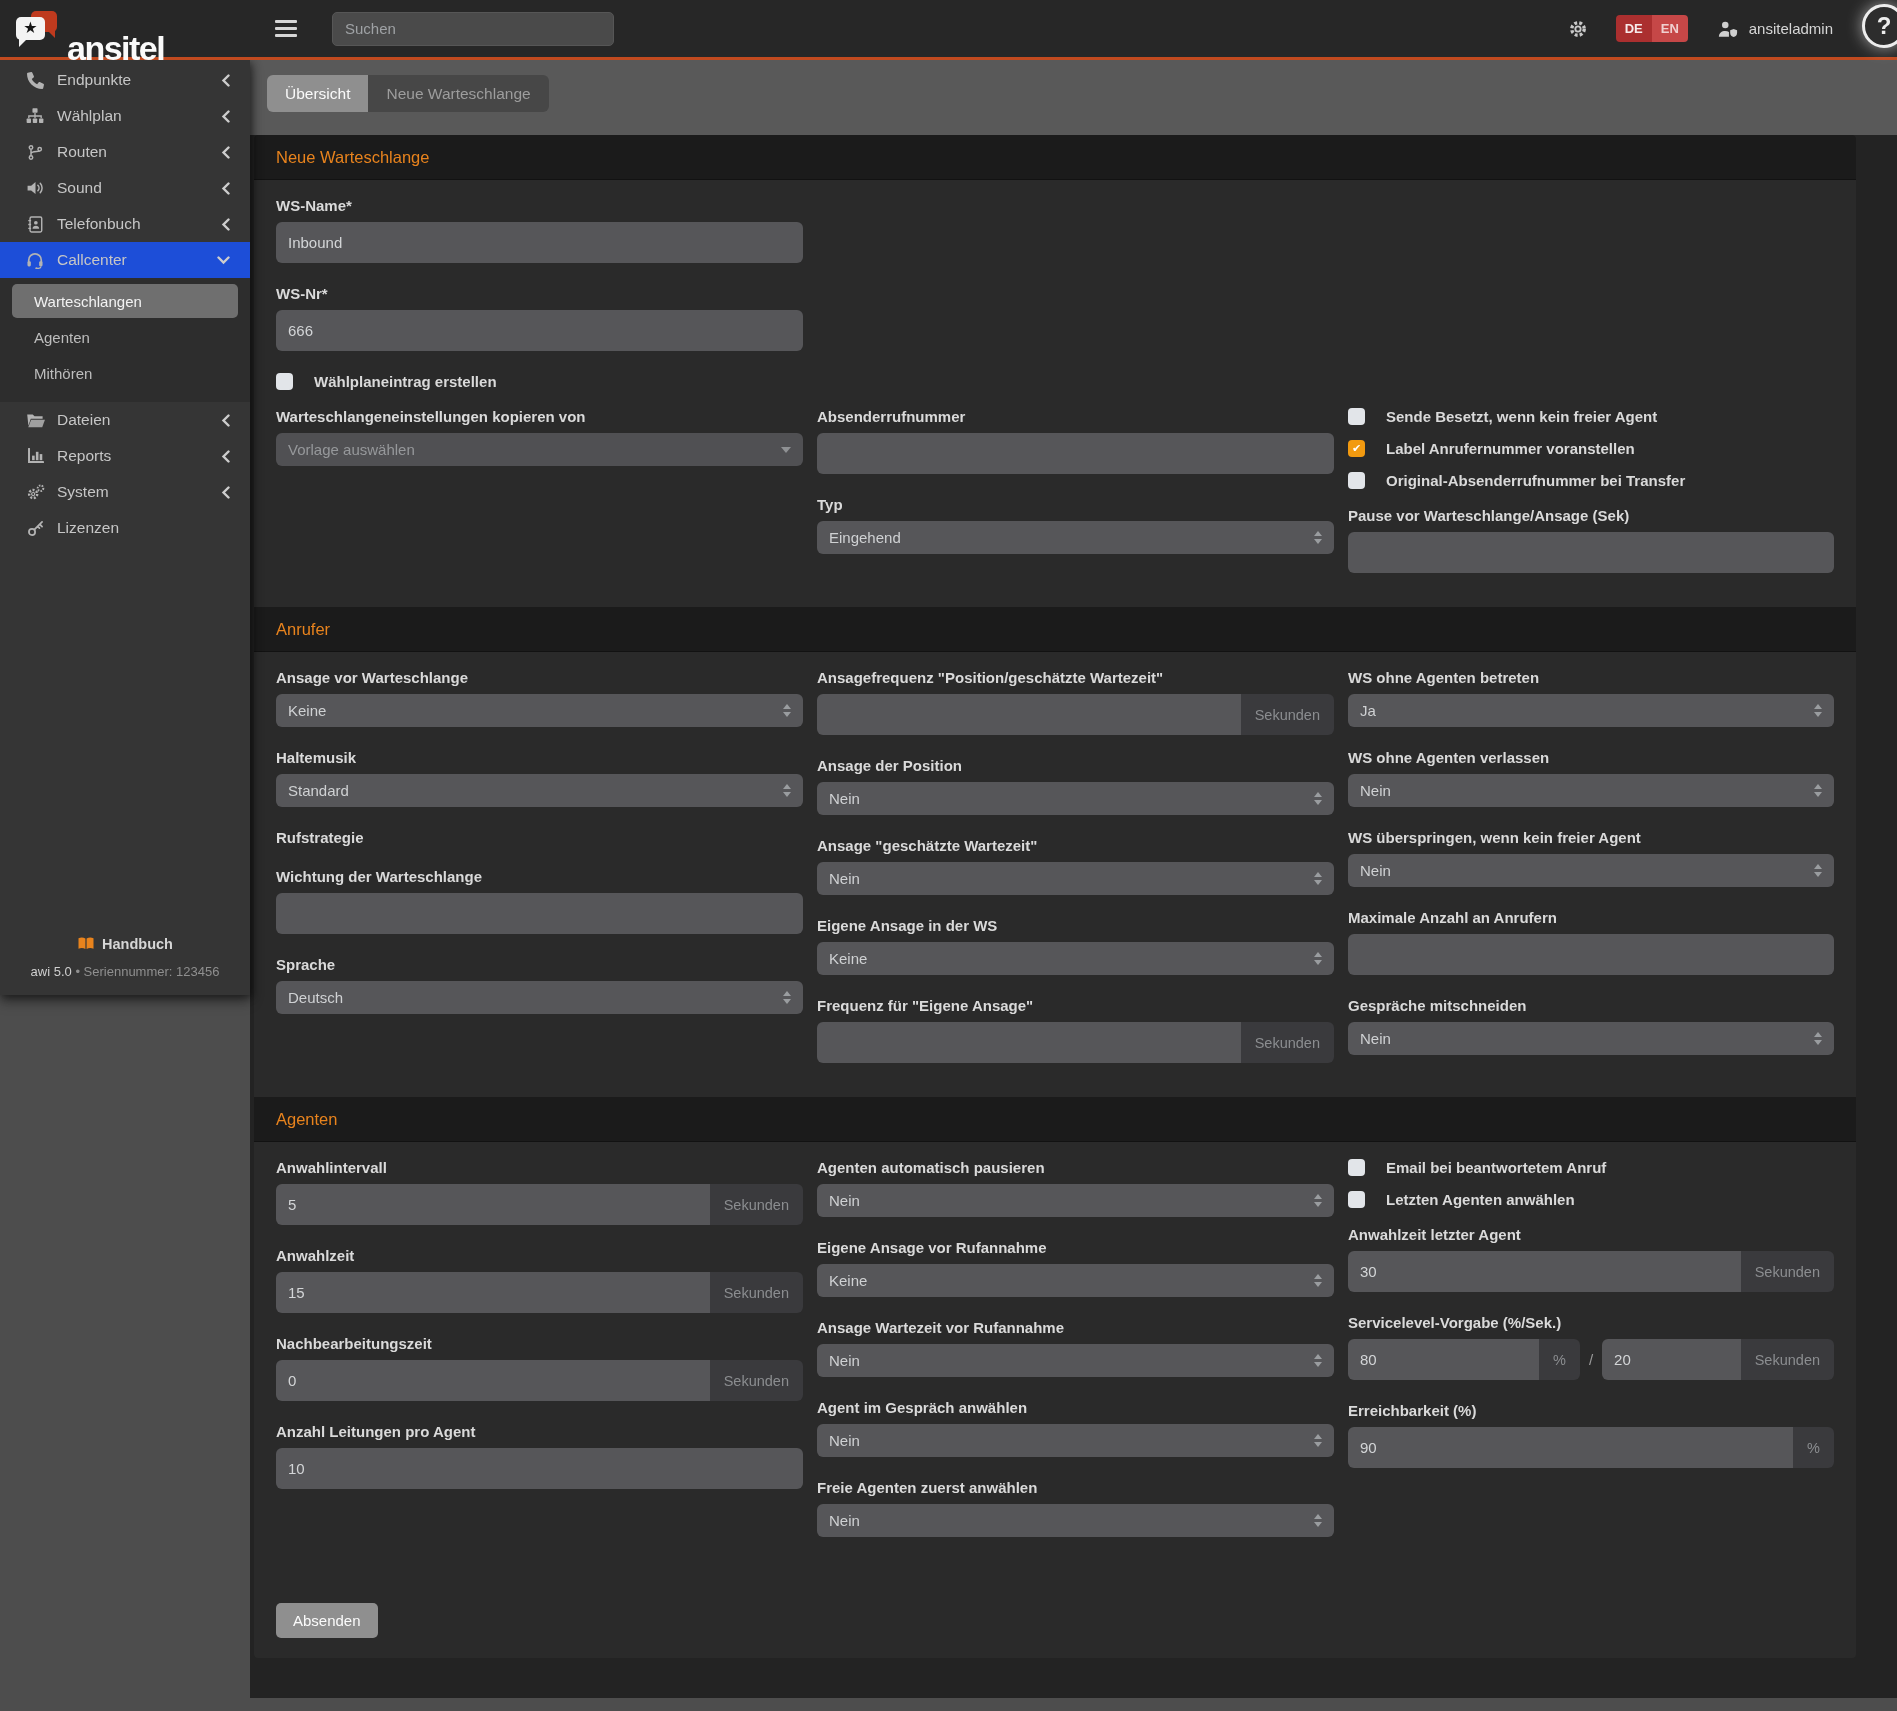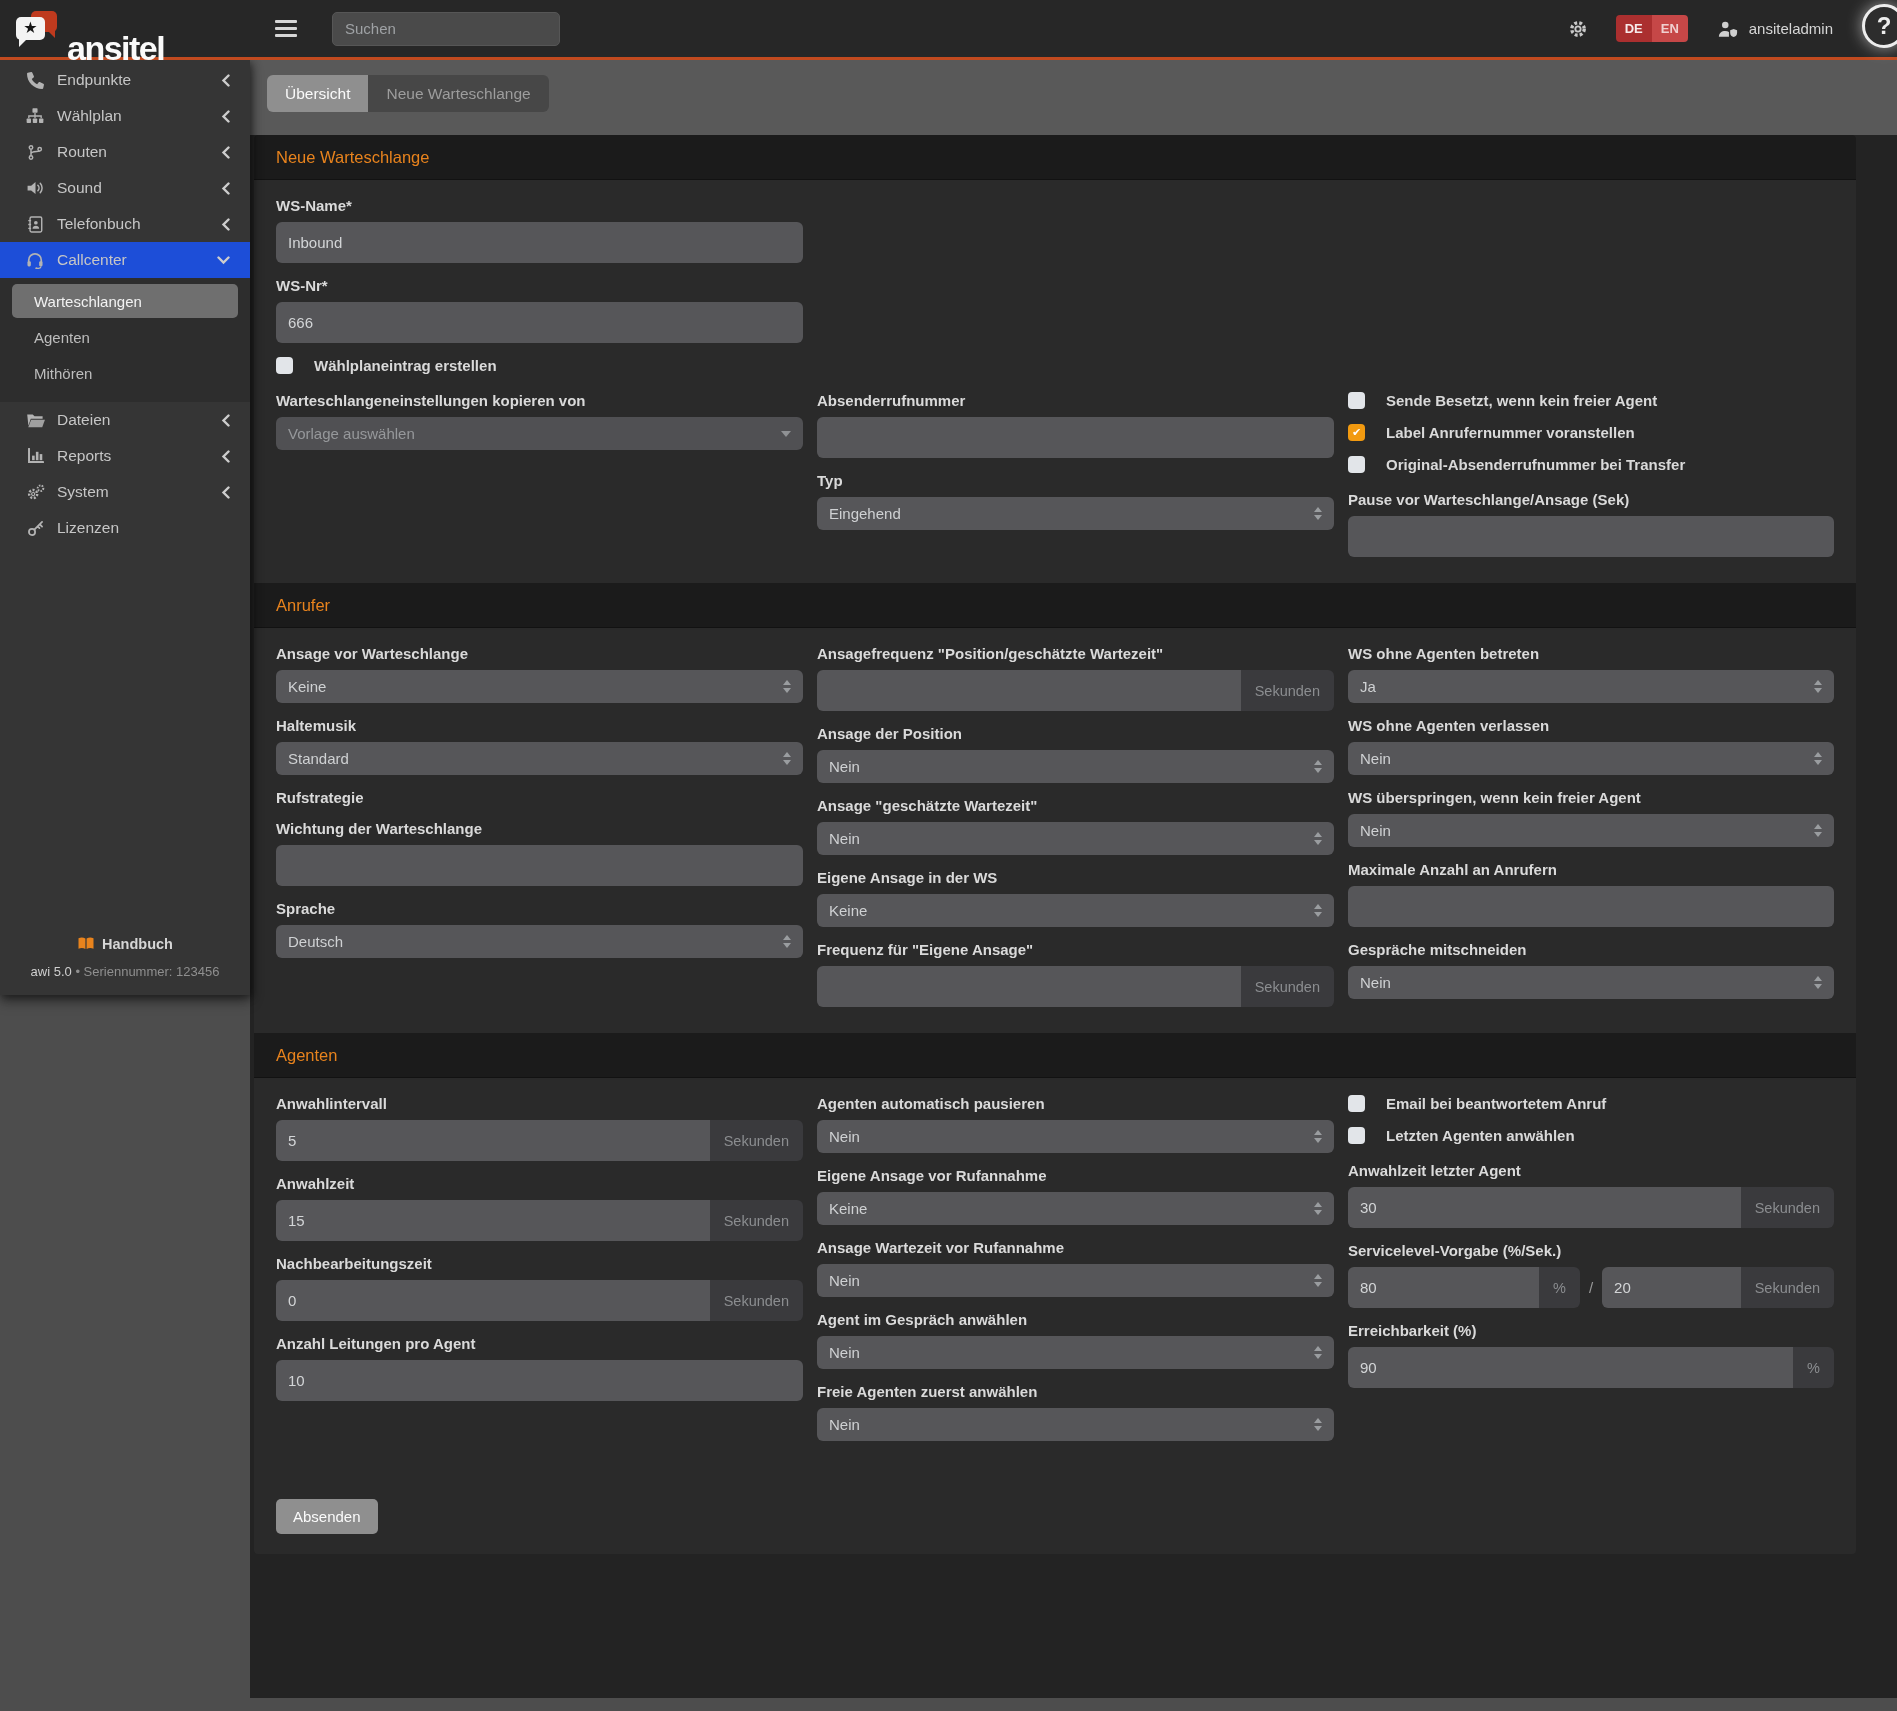--- a/index.html
+++ b/index.html
@@ -17,21 +17,21 @@
   .bubble-white { position:absolute; left:3px; top:7px; width:29px; height:23px; background:#f4f4f4; border-radius:5px;
      display:flex; align-items:center; justify-content:center; }
   .bubble-white::after { content:""; position:absolute; left:3px; bottom:-7px;
      border:7px solid transparent; border-top-color:#f4f4f4; border-left-color:#f4f4f4; }
   .star { color:#161616; font-size:16px; line-height:1; }
   .brand-text { color:#fafafa; font-size:34px; font-weight:bold; letter-spacing:-1.5px; margin-left:6px;margin-top:40px; }
 
   .hamburger { margin-left:25px; width:22px; cursor:pointer; }
   .hamburger div { height:3px; background:#d6d6d6; margin:4px 0; border-radius:1px; }
 
-  .search-box { margin-left:35px; width:228px; height:34px; background:#4a4a4a; border:1px solid #565656;
+  .search-box { margin-left:35px; width:282px; height:34px; background:#4a4a4a; border:1px solid #565656;
                 border-radius:5px; color:#d6d6d6; font-size:15px; padding:0 12px; }
   .search-box::placeholder { color:#9fa2a5; }
 
   .nav-right { margin-left:auto; display:flex; align-items:center; gap:28px; margin-right:64px; }
   .icon-btn { display:flex; align-items:center; cursor:pointer; }
   .lang { display:flex; border-radius:4px; overflow:hidden; font-size:13px; font-weight:bold; cursor:pointer; }
   .lang .de { background:#ab2f2f; color:#f7eaea; padding:6px 9px; }
   .lang .en { background:#c64747; color:#f0cfcf; padding:6px 9px; }
   .nav-user { display:flex; align-items:center; gap:9px; color:#d6d6d6; font-size:15px; cursor:pointer; }
 
@@ -66,21 +66,21 @@
   .tab.active { background:#8f8f8f; color:#fafafa; }
   .tab.inactive { background:#474747; color:#9d9d9d; }
 
   .content { background:#232323; min-height:1563px; padding:0 0 0 4px; }
   .panel { width:1602px; background:#2a2a2a; border-radius:4px; overflow:hidden; }
 
   .band { background:#1b1b1b; color:#e8831d; font-size:16.5px; padding:13px 22px 12px; border-bottom:1px solid #121212; }
   .sbody { padding:17px 22px 12px; }
   .cols { display:grid; grid-template-columns:527px 517px 1fr; column-gap:14px; }
 
-  .f { margin-bottom:14px; }
+  .f { margin-bottom:22px; }
   .lb { display:block; font-weight:bold; color:#dadada; font-size:15px; margin-bottom:8px; }
   .in { width:100%; height:41px; background:#565659; border:none; border-radius:6px;
         color:#d3d5d7; font-size:15px; padding:0 12px; }
   .sel { width:100%; height:33px; background:#565659; border-radius:6px; display:flex; align-items:center;
          justify-content:space-between; padding:0 12px; color:#cfd1d3; font-size:15px; cursor:pointer; }
   .sel.muted { background:#505053; color:#96989b; }
   .spin { display:flex; flex-direction:column; gap:3px; }
   .spin .u { width:0; height:0; border-left:4px solid transparent; border-right:4px solid transparent; border-bottom:5px solid #9a9da0; }
   .spin .d { width:0; height:0; border-left:4px solid transparent; border-right:4px solid transparent; border-top:5px solid #9a9da0; }
   .caret { width:0; height:0; border-left:5px solid transparent; border-right:5px solid transparent; border-top:6px solid #8f9194; }

